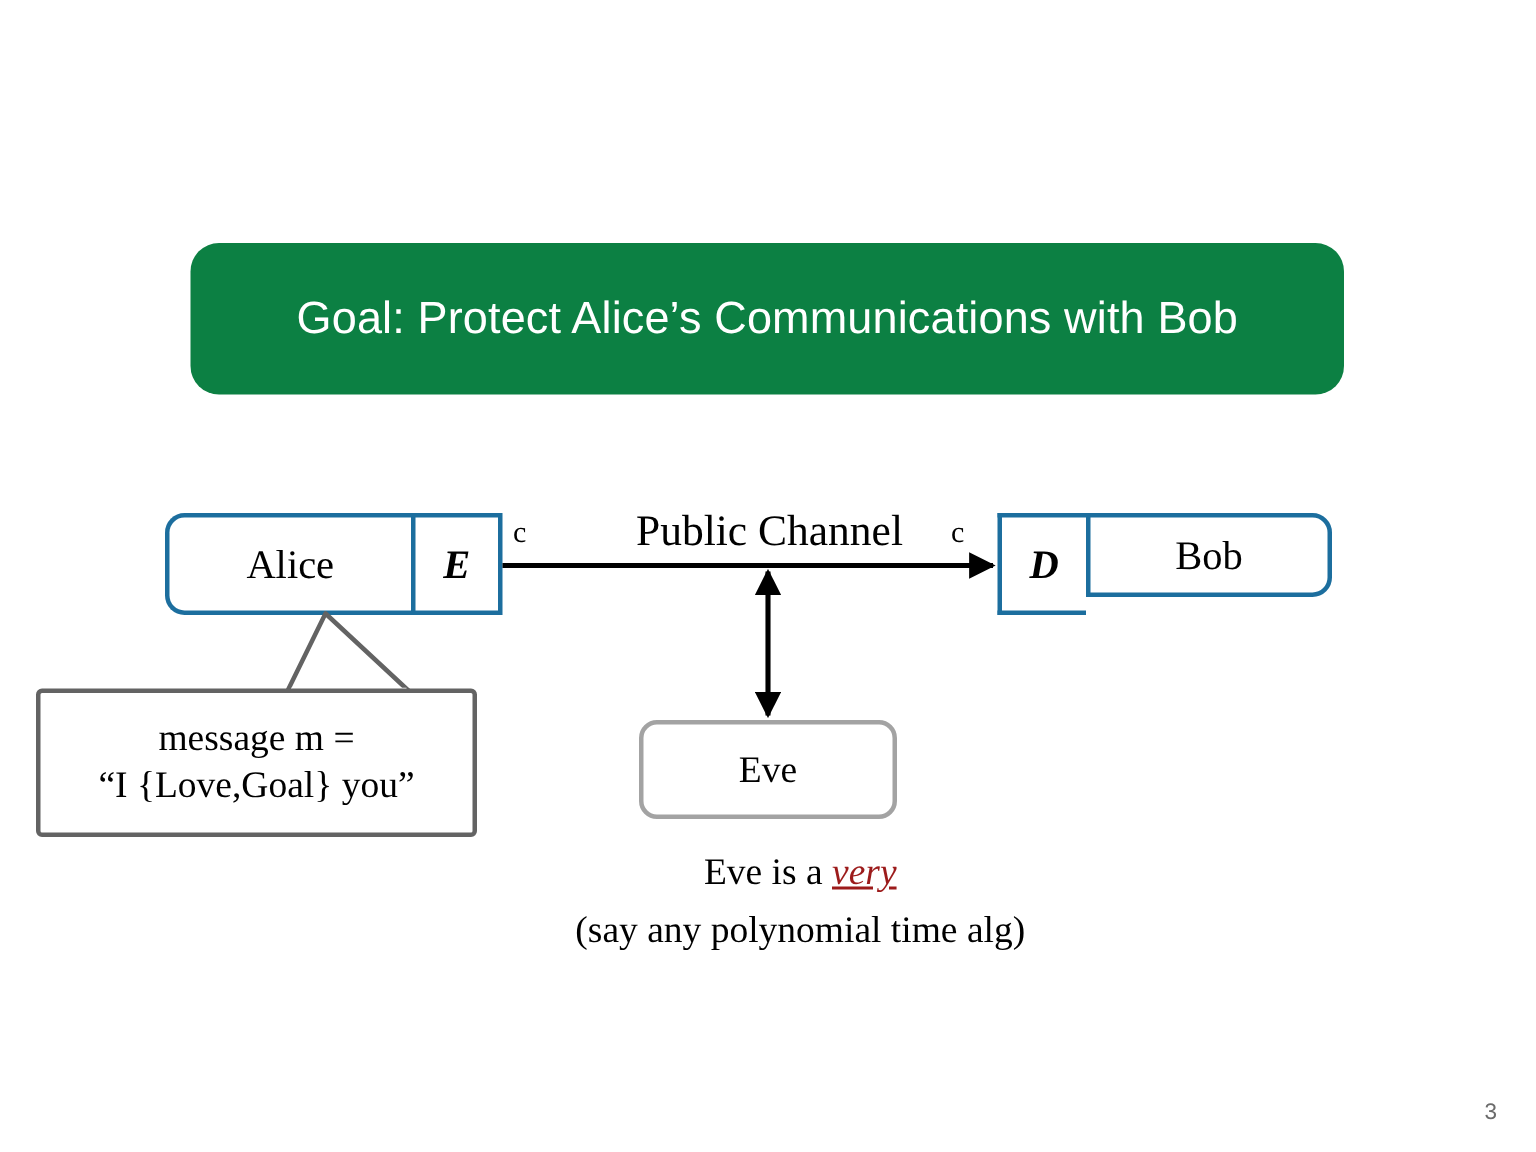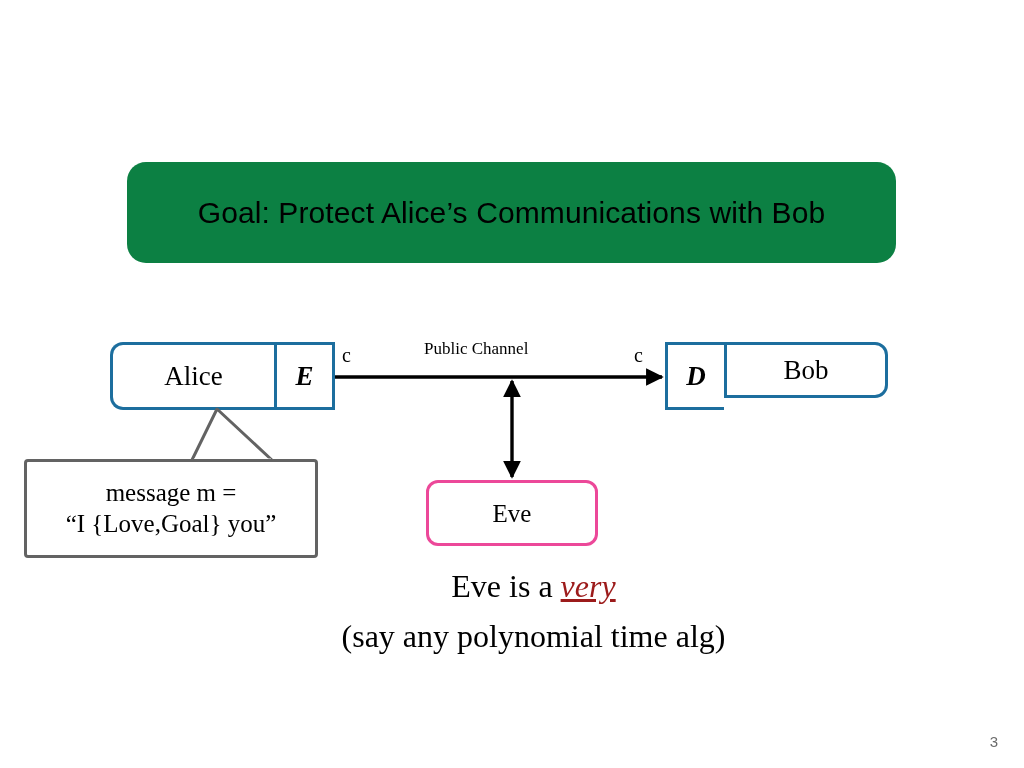--- a/index.html
+++ b/index.html
@@ -31,21 +31,21 @@
     width: 769px;
     height: 101px;
     background: #0C8043;
     border-radius: 19px;
     box-sizing: border-box;
     display: flex;
     align-items: center;
     justify-content: center;
   }
   .title-banner .title-text {
-    color: #000000;
+    color: #ffffff;
     font-size: 30px;
     line-height: 1.1;
     letter-spacing: 0.1px;
     white-space: nowrap;
     font-family: "Liberation Sans", "DejaVu Sans", sans-serif;
     font-weight: 400;
   }
 
   .box {
     position: absolute;
@@ -108,36 +108,36 @@
   }
 
   
   #eve-box {
     position: absolute;
     left: 426px;
     top: 480px;
     width: 172px;
     height: 66px;
     box-sizing: border-box;
-    border: 3px solid #ec4899;
+    border: 3px solid #a3a3a3;
     border-radius: 12px;
     background: #ffffff;
     display: flex;
     align-items: center;
     justify-content: center;
   }
   #eve-box span {
     font-size: 25px;
     line-height: 1;
   }
 
   
   .chan-label {
     position: absolute;
-    font-size: 17px;
+    font-size: 29px;
     line-height: 1;
     white-space: nowrap;
   }
   #public-channel-label {
     left: 424px;
     top: 340px;
   }
   #c-label-left {
     left: 342px;
     top: 345px;
@@ -174,21 +174,21 @@
 
   
   #caption {
     position: absolute;
     left: 0;
     top: 562px;
     width: 1024px;
     text-align: center;
   }
   #caption .cline {
-    font-size: 32px;
+    font-size: 25px;
     line-height: 1.56;
     white-space: nowrap;
     padding-left: 43px;
   }
   #caption .very {
     color: #9C1B1B;
     font-style: italic;
     text-decoration: underline;
   }
 

